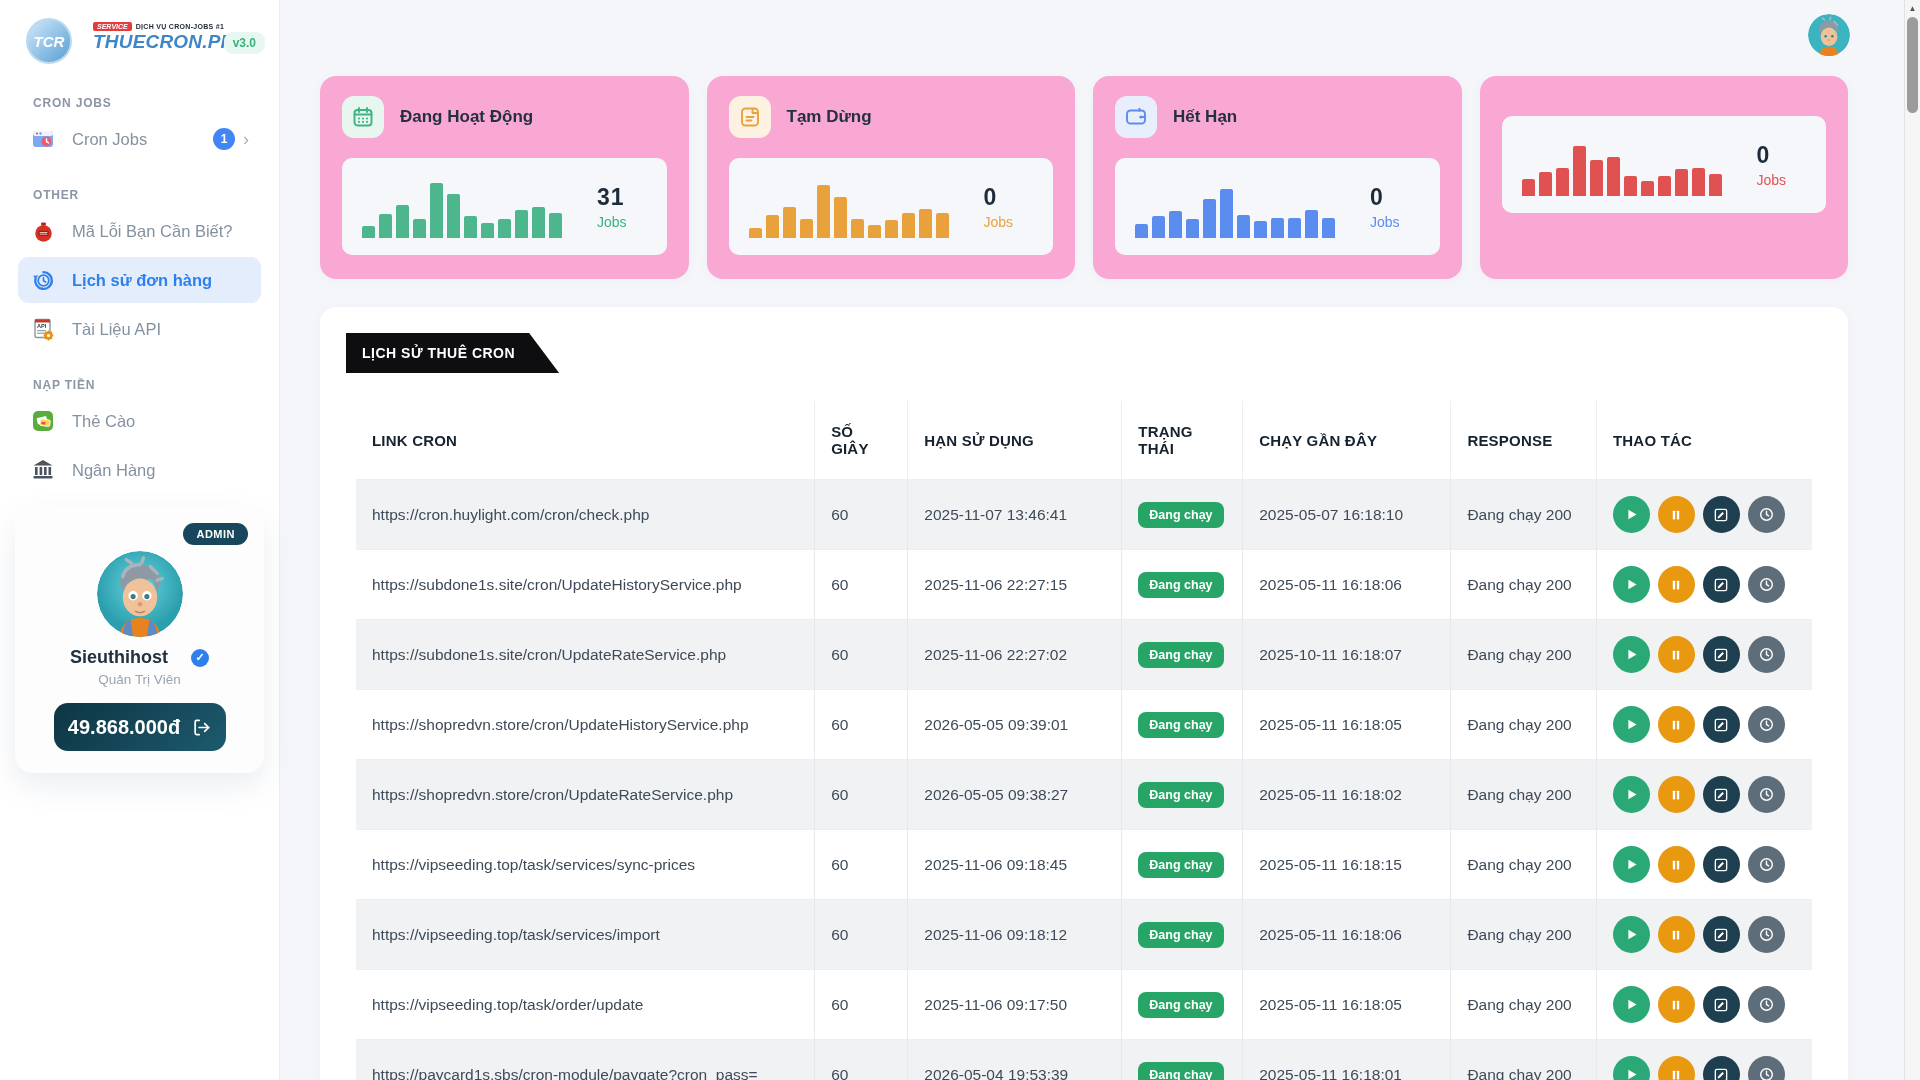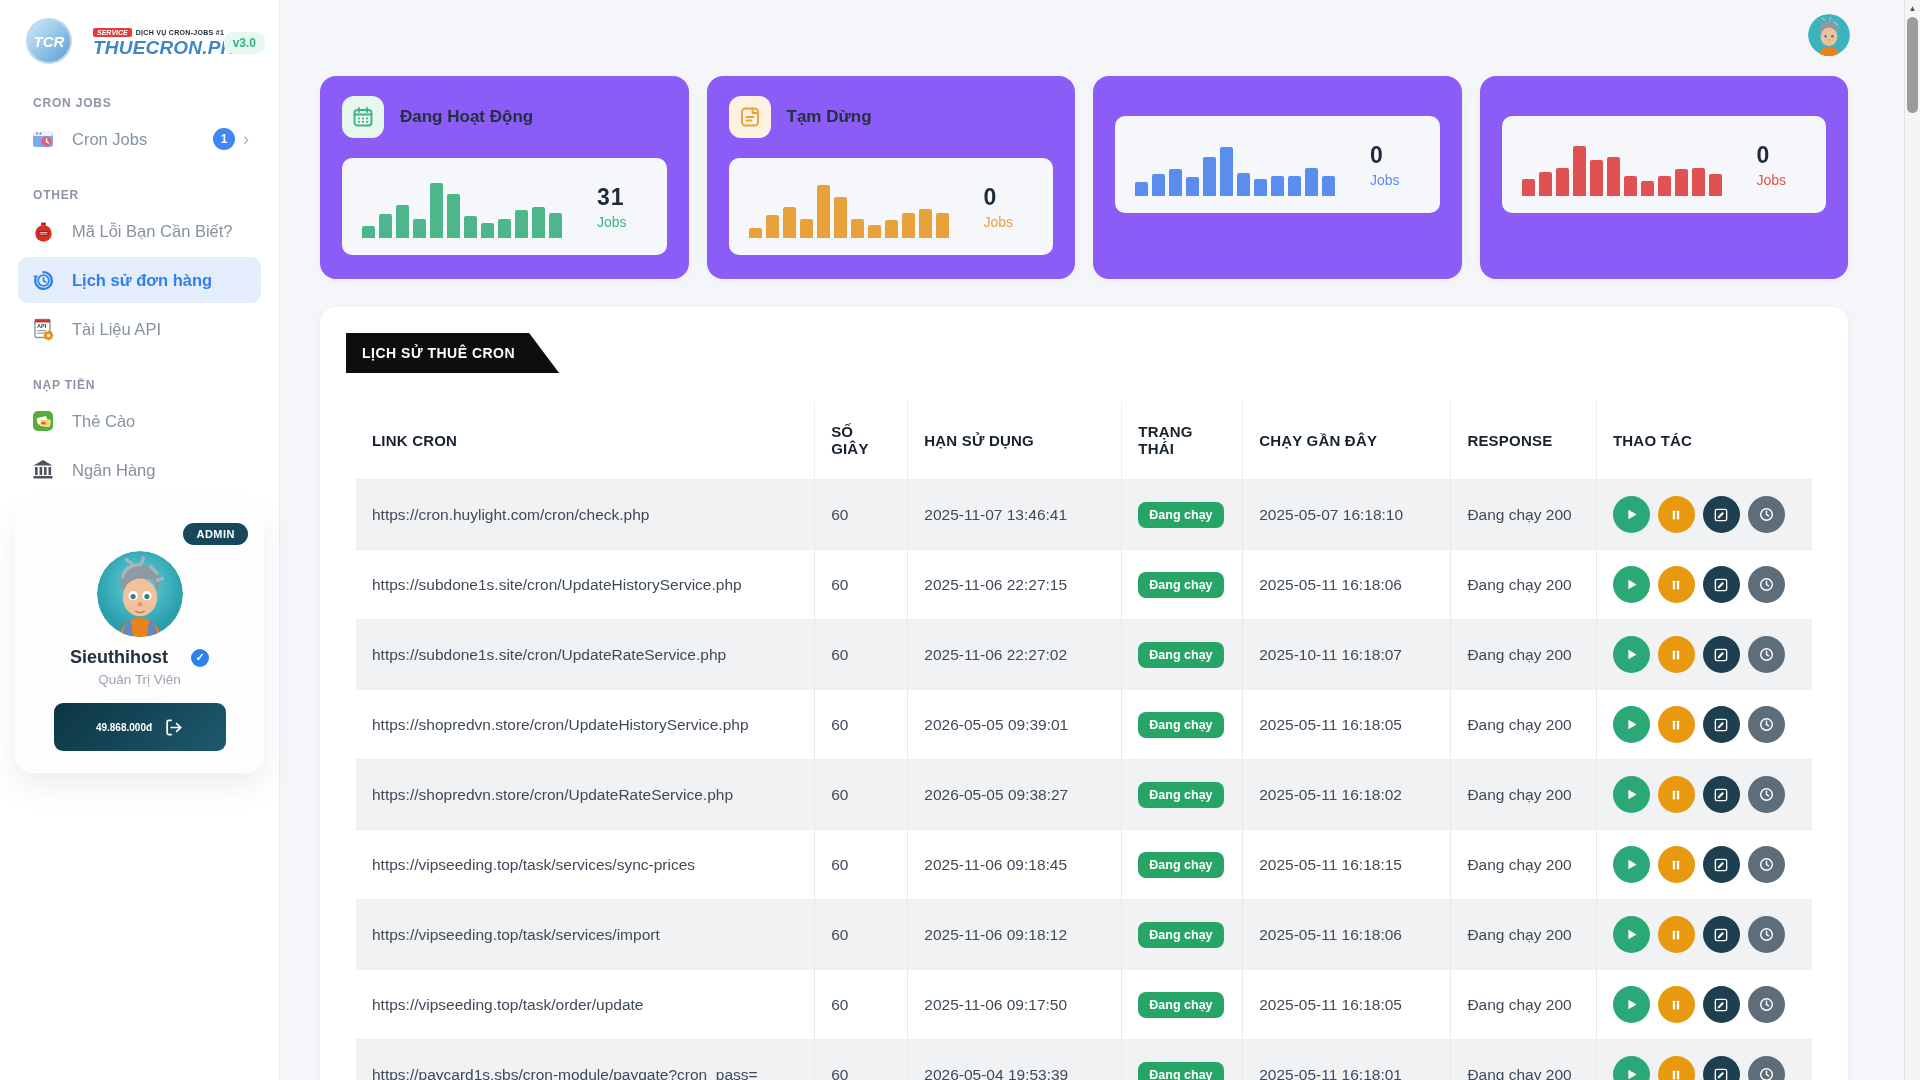--- a/index.html
+++ b/index.html
@@ -3,21 +3,21 @@
 <meta charset="utf-8">
 <style>
   html,body{margin:0;padding:0;}
   body{
     width:1920px;height:1080px;overflow:hidden;position:relative;
     font-family:"Liberation Sans",sans-serif;background:#f5f6fa;color:#2c3a47;
   }
   
   .sidebar{position:absolute;left:0;top:0;width:280px;height:1080px;background:#ffffff;
     border-right:1px solid #ececf2;z-index:6;box-sizing:border-box;}
-  .logo-row{display:flex;align-items:center;gap:21px;padding:18px 12px 6px 26px;position:relative;}
+  .logo-row{display:flex;align-items:flex-start;gap:21px;padding:18px 12px 6px 26px;position:relative;}
   .logo-circle{width:46px;height:46px;border-radius:50%;flex:0 0 auto;
     background:linear-gradient(135deg,#cfe9f9,#5a9fd4);display:flex;align-items:center;justify-content:center;
     color:#fff;font-weight:800;font-style:italic;font-size:15px;border:2px solid #bcd9ef;box-sizing:border-box;}
   .logo-texts{display:flex;flex-direction:column;margin-top:4px;}
   .logo-tagrow{display:flex;align-items:center;gap:4px;}
   .service-tag{background:#e23c3c;color:#fff;font-size:7px;font-weight:800;font-style:italic;padding:1px 4px;border-radius:2px;}
   .tagline{font-size:7px;font-weight:800;color:#1d2733;letter-spacing:.3px;}
   .brand-name{font-size:19px;font-weight:800;font-style:italic;color:#3f86c9;letter-spacing:.2px;}
   .version-badge{position:absolute;right:14px;top:32px;background:#e6f8ef;color:#35b37e;
     font-size:12px;font-weight:700;padding:4px 9px;border-radius:9px;}
@@ -33,33 +33,33 @@
   .profile-card{margin:14px 15px 0 15px;background:#fdfdfe;border-radius:18px;position:relative;
     box-shadow:0 12px 30px rgba(90,110,140,.12);padding:18px 16px 22px;text-align:center;}
   .admin-badge{position:absolute;top:16px;right:16px;background:#16475c;color:#fff;font-size:11px;
     font-weight:800;letter-spacing:.5px;padding:5px 13px;border-radius:13px;}
   .big-avatar{width:86px;height:86px;border-radius:50%;margin:26px auto 10px;display:block;}
   .uname-row{display:flex;align-items:center;justify-content:center;gap:23px;}
   .uname{font-size:18px;font-weight:700;color:#22313f;}
   .verified{width:18px;height:18px;border-radius:50%;background:#2f80ed;color:#fff;font-size:11px;
     display:flex;align-items:center;justify-content:center;font-weight:800;}
   .urole{font-size:13.5px;color:#9aa4b0;margin-top:4px;}
-  .balance-btn{margin:16px auto 0;width:172px;height:48px;border:none;border-radius:9px;cursor:pointer;
-    background:linear-gradient(135deg,#0d3543,#1d5a6e);color:#fff;font-size:10px;font-weight:700;
+  .balance-btn{margin:16px auto 0;width:172px;height:48px;border:none;border-radius:14px;cursor:pointer;
+    background:linear-gradient(135deg,#0d3543,#1d5a6e);color:#fff;font-size:20px;font-weight:700;
     display:flex;align-items:center;justify-content:center;gap:12px;font-family:inherit;}
   
   .main{position:absolute;left:280px;top:0;right:0;height:1080px;}
   .topbar{display:flex;justify-content:flex-end;align-items:center;gap:16px;padding:14px 70px 0 0;height:56px;box-sizing:border-box;}
   .contact-btn{display:flex;align-items:center;gap:10px;background:#fff;border:none;cursor:pointer;
     height:46px;border-radius:23px;padding:0 22px;font-family:inherit;font-size:15.5px;color:#2c3a47;
     box-shadow:0 6px 18px rgba(130,140,190,.18);}
   .top-avatar{width:42px;height:42px;border-radius:50%;display:block;cursor:pointer;}
   
   .stats{display:flex;gap:18px;padding:20px 72px 0 40px;}
-  .stat-card{flex:1;background:#8b5cf6;border-radius:16px;padding:20px 22px 24px;box-shadow:0 2px 10px rgba(150,160,180,.08);}
+  .stat-card{flex:1;background:#f9a8d4;border-radius:16px;padding:20px 22px 24px;box-shadow:0 2px 10px rgba(150,160,180,.08);}
   .stat-head{display:flex;align-items:center;gap:16px;}
   .tile{width:42px;height:42px;border-radius:12px;display:flex;align-items:center;justify-content:center;flex:0 0 auto;}
   .stat-title{font-size:17px;font-weight:600;color:#23313f;}
   .stat-body{margin-top:20px;background:#f6f7fa;border-radius:10px;height:97px;
     display:flex;align-items:center;justify-content:space-between;padding:0 40px 0 20px;}
   .bars{display:flex;align-items:flex-end;gap:4px;height:62px;}
   .bars i{width:13px;border-radius:2px 2px 0 0;display:block;}
   .stat-num-val{font-size:23px;font-weight:700;color:#1d2b3a;letter-spacing:1px;}
   .stat-num-unit{font-size:14px;margin-top:3px;}
   
@@ -303,20 +303,31 @@
             <i style="height: 40%; background: rgb(233, 162, 59);"></i>
           </div>
         <div class="stat-num">
           <div class="stat-num-val">0</div>
           <div class="stat-num-unit" style="color:#e9a23b;">Jobs</div>
         </div>
       </div>
     </div>
 
     <div class="stat-card">
+      <div class="stat-head">
+        <span class="tile" style="background:#e9eefc;">
+          <svg width="24" height="24" viewBox="0 0 24 24" fill="none" stroke="#5b8def" stroke-width="1.9" stroke-linecap="round" stroke-linejoin="round">
+              <rect x="3" y="5.5" width="18" height="13" rx="3.5"></rect>
+              <path d="M15.5 5.7V3.8"></path>
+              <circle cx="16.8" cy="12" r="1.5" fill="#5b8def" stroke="none"></circle>
+              <path d="M21 12h-2.5"></path>
+            </svg>
+        </span>
+        <span class="stat-title">Hết Hạn</span>
+      </div>
       <div class="stat-body">
         <div class="bars">
             <i style="height: 22%; background: rgb(91, 141, 239);"></i>
             <i style="height: 35%; background: rgb(91, 141, 239);"></i>
             <i style="height: 42%; background: rgb(91, 141, 239);"></i>
             <i style="height: 30%; background: rgb(91, 141, 239);"></i>
             <i style="height: 62%; background: rgb(91, 141, 239);"></i>
             <i style="height: 78%; background: rgb(91, 141, 239);"></i>
             <i style="height: 36%; background: rgb(91, 141, 239);"></i>
             <i style="height: 26%; background: rgb(91, 141, 239);"></i>

